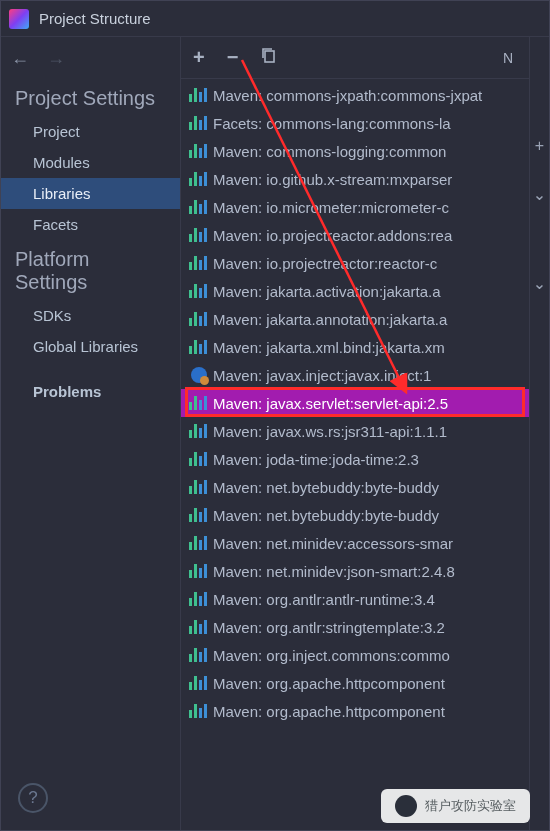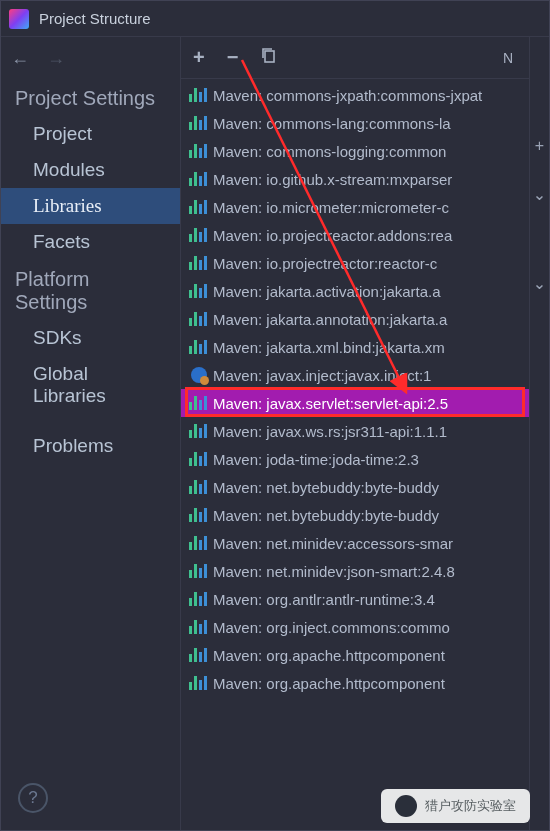--- a/index.html
+++ b/index.html
@@ -53,28 +53,27 @@
 }
 .nav-arrow { color: #8a93a6; font-size: 18px; cursor: pointer; }
 .nav-arrow.dim { color: #4f5565; }
 .section-heading {
   color: #a0a8ba;
   font-size: 20px;
   padding: 8px 14px 6px 14px;
 }
 .nav-item {
   padding: 7px 14px 7px 32px;
-  font-size: 19px;
+  font-size: 15px;
   color: #b8c4d4;
   cursor: pointer;
 }
 .nav-item.selected {
   background: #2e4d7b;
   color: #e8eef7;
-  font-family: Liberation Serif, serif;
 }
 .spacer { flex: 1; }
 .main-col {
   flex: 1;
   display: flex;
   flex-direction: column;
   overflow: hidden;
   position: relative;
 }
 .toolbar {
@@ -203,21 +202,21 @@
       </div>
       <div id="sidebar-content">
           <div class="section-heading">Project Settings</div>
           <div class="nav-item">Project</div>
           <div class="nav-item">Modules</div>
           <div class="nav-item selected">Libraries</div>
           <div class="nav-item">Facets</div>
           <div class="section-heading">Platform Settings</div>
           <div class="nav-item">SDKs</div>
           <div class="nav-item">Global Libraries</div>
-          <div class="nav-item" style="margin-top: 14px; ">Problems</div>
+          <div class="nav-item" style="margin-top: 14px;  font-weight: bold;">Problems</div>
         </div>
       <div class="spacer"></div>
     </div>
     <div class="main-col">
       <div class="toolbar">
         <span class="tool-btn">+</span>
         <span class="tool-btn">−</span>
         <span class="tool-btn">
           <svg width="18" height="18" viewBox="0 0 18 18" fill="none" stroke="#a8b1c2" stroke-width="1.6">
             <rect x="5" y="5" width="9" height="11"></rect>
@@ -236,21 +235,21 @@
             </div>
             <span>Maven: commons-jxpath:commons-jxpat</span>
           </div>
           <div class="lib-item">
             <div class="lib-icon">
               <span class="b1"></span>
               <span class="b2"></span>
               <span class="b3"></span>
               <span class="b4"></span>
             </div>
-            <span>Maven: commons-lang:commons-la</span>
+            <span>Facets: commons-lang:commons-la</span>
           </div>
           <div class="lib-item">
             <div class="lib-icon">
               <span class="b1"></span>
               <span class="b2"></span>
               <span class="b3"></span>
               <span class="b4"></span>
             </div>
             <span>Maven: commons-logging:common</span>
           </div>
@@ -386,20 +385,29 @@
             <span>Maven: net.minidev:json-smart:2.4.8</span>
           </div>
           <div class="lib-item">
             <div class="lib-icon">
               <span class="b1"></span>
               <span class="b2"></span>
               <span class="b3"></span>
               <span class="b4"></span>
             </div>
             <span>Maven: org.antlr:antlr-runtime:3.4</span>
+          </div>
+          <div class="lib-item">
+            <div class="lib-icon">
+              <span class="b1"></span>
+              <span class="b2"></span>
+              <span class="b3"></span>
+              <span class="b4"></span>
+            </div>
+            <span>Maven: org.antlr:stringtemplate:3.2</span>
           </div>
           <div class="lib-item">
             <div class="lib-icon">
               <span class="b1"></span>
               <span class="b2"></span>
               <span class="b3"></span>
               <span class="b4"></span>
             </div>
             <span>Maven: org.inject.commons:commo</span>
           </div>

